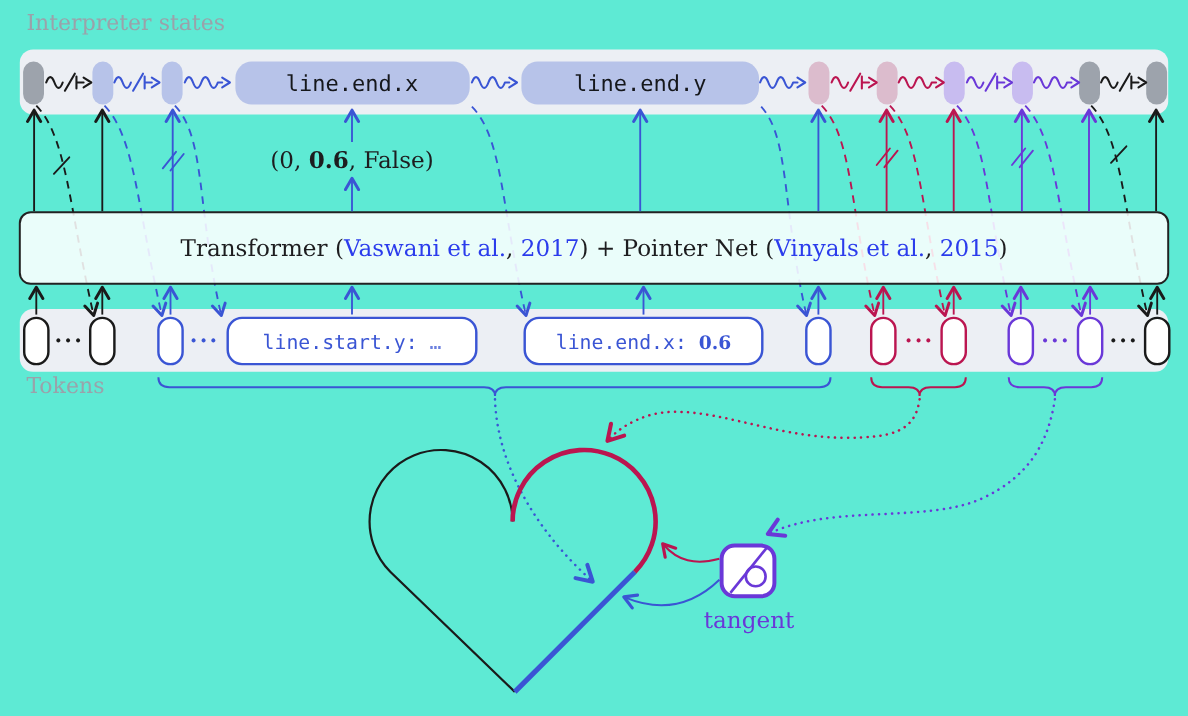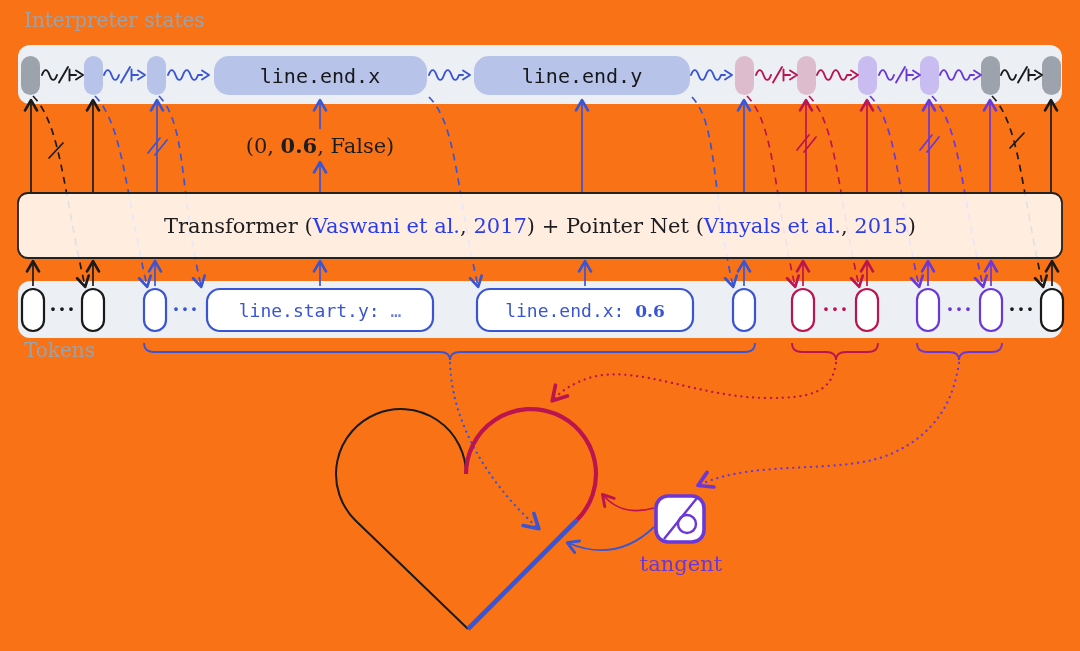--- a/index.html
+++ b/index.html
@@ -1,16 +1,16 @@
 <!DOCTYPE html>
 <html><head>
 <meta charset="utf-8">
 <style>
   html,body{margin:0;padding:0;background:#ffffff;}
-  .canvas{position:relative;width:1080px;height:651px;background:#f97316;overflow:hidden;
+  .canvas{position:relative;width:1080px;height:651px;background:#5eead4;overflow:hidden;
           font-family:"DejaVu Serif", serif;}
   svg{display:block;}
   
   .k{stroke:#1a1a1a;} .b{stroke:#3a55d4;} .r{stroke:#bb1550;} .p{stroke:#6a38d8;}
   .nofill{fill:none;}
   .solidarrow{fill:none;stroke-width:1.7;}
   .dashcurve{fill:none;stroke-width:1.7;stroke-dasharray:7 5.5;}
   .dotcurve{fill:none;stroke-width:2.3;stroke-dasharray:0.1 5.8;stroke-linecap:round;}
   .wavy{fill:none;stroke-width:1.9;stroke-linecap:round;stroke-linejoin:round;}
   .slashmark{stroke-width:1.7;stroke-linecap:round;}

